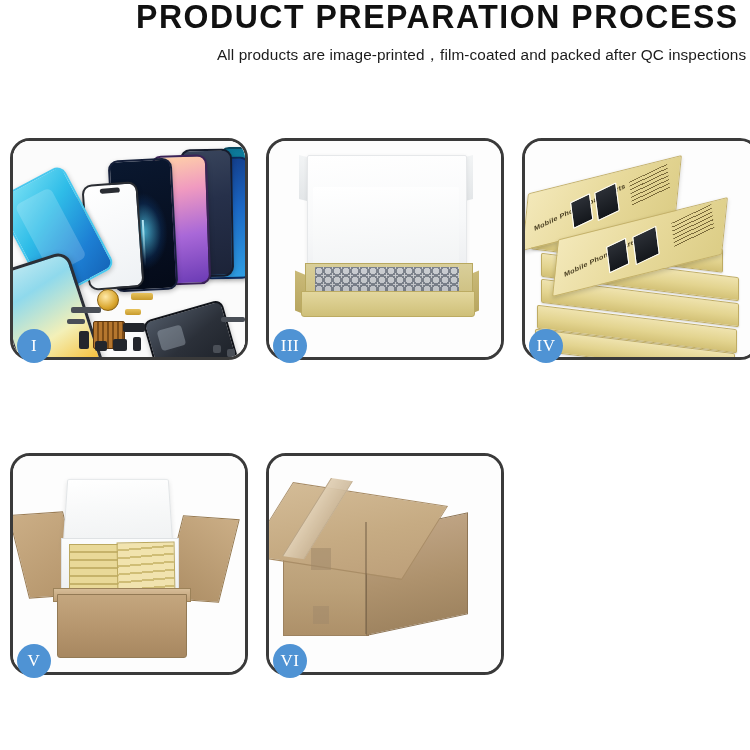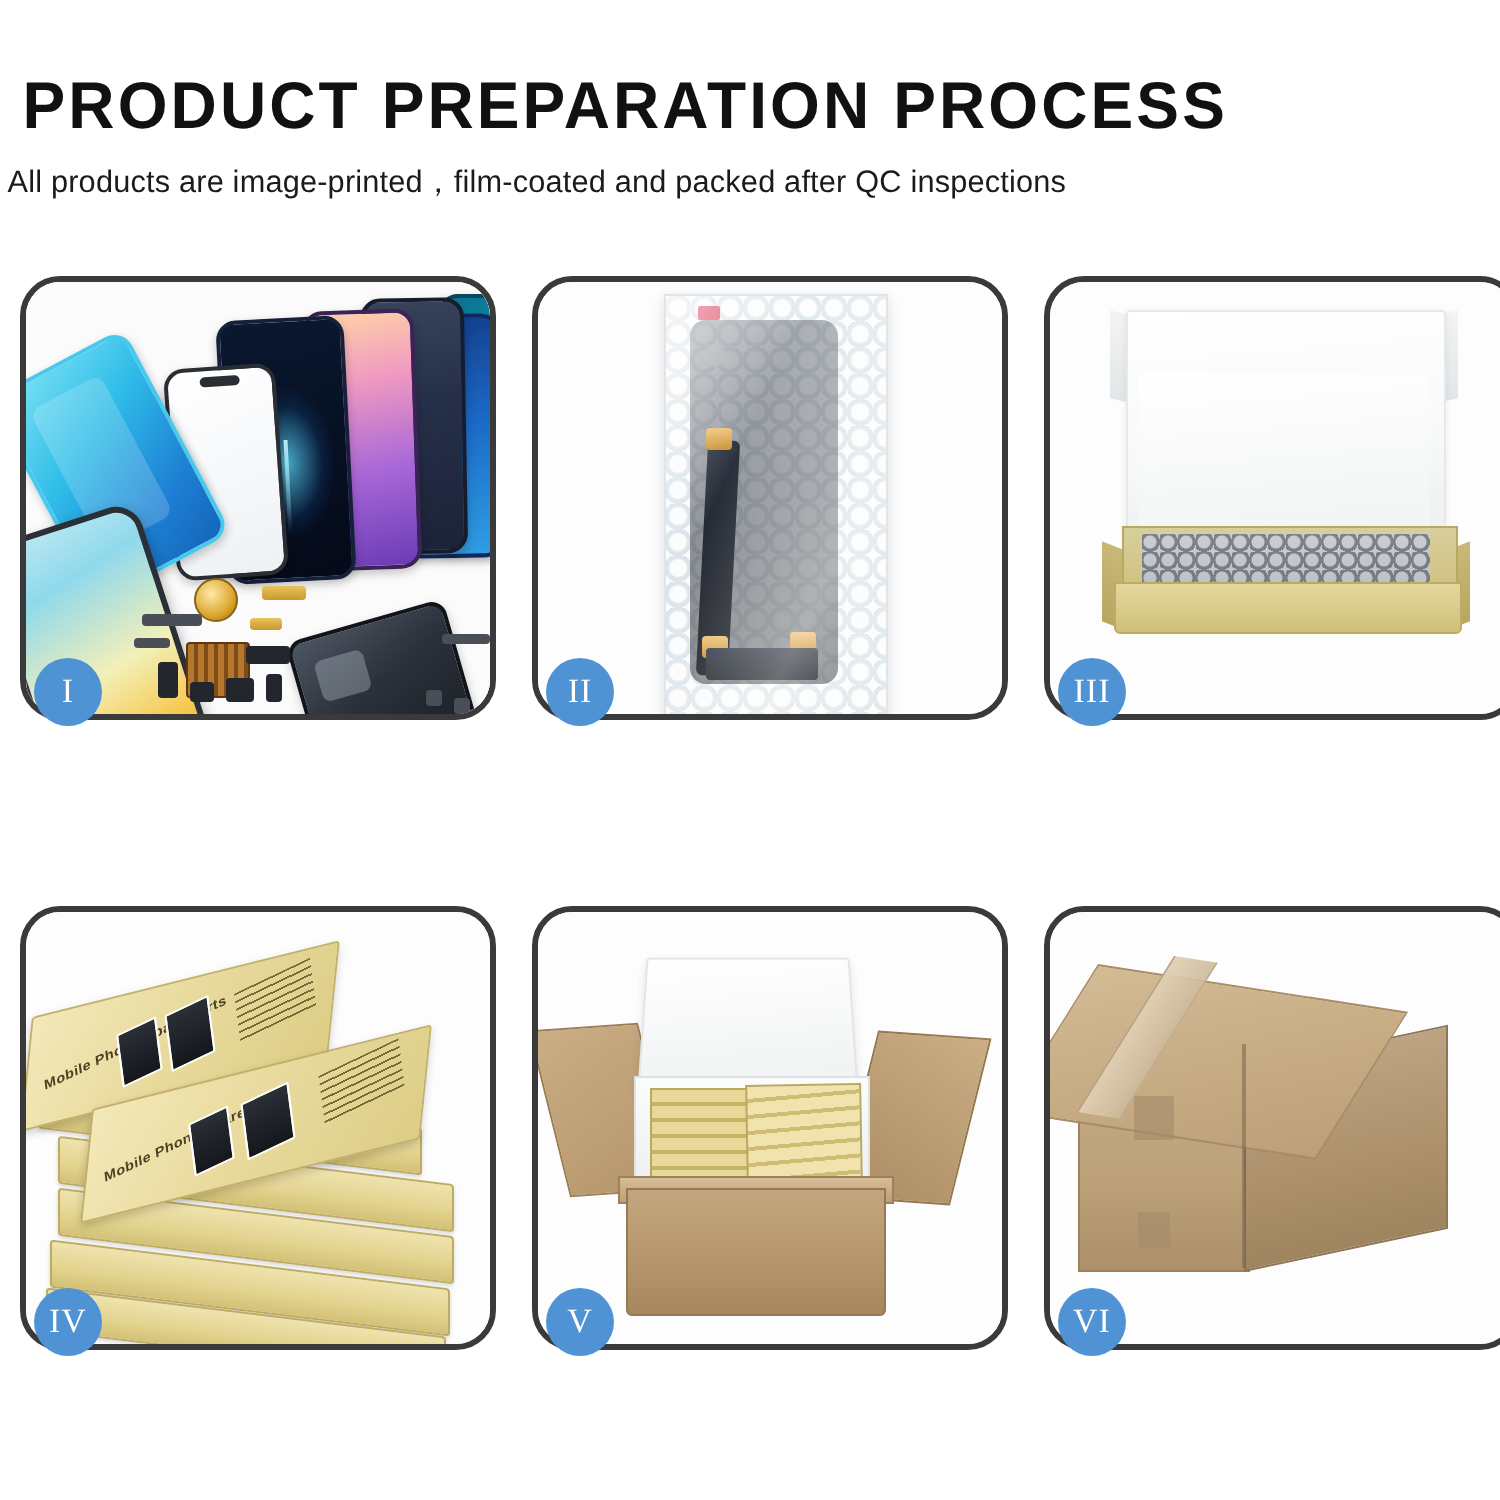--- a/index.html
+++ b/index.html
@@ -11,22 +11,21 @@
     width: 750px;
     height: 750px;
     font-family: "Liberation Sans", sans-serif;
     overflow: hidden;
     position: relative;
   }
 
   
   .header {
     width: 750px;
-    padding-top: 36px;
-    text-align: left;
+    text-align: right;
   }
   .page-title {
     font-family: "Liberation Sans", sans-serif;
     font-size: 33px;
     font-weight: 700;
     letter-spacing: 1.6px;
     color: #111111;
     line-height: 1.05;
     transform: scaleX(0.97);
     transform-origin: center;
@@ -457,35 +456,20 @@
       <div class="part part-dark" style="left:100px; top:198px; width:14px; height:12px;"></div>
       <div class="part part-dark" style="left:120px; top:196px; width:8px;  height:14px;"></div>
       <div class="part part-strip" style="left:54px;  top:178px; width:18px; height:5px;"></div>
       <div class="part part-strip" style="left:208px; top:176px; width:24px; height:5px;"></div>
       <div class="part part-strip" style="left:200px; top:204px; width:8px;  height:8px;"></div>
       <div class="part part-strip" style="left:214px; top:208px; width:8px;  height:8px;"></div>
     </div>
     <div class="badge">I</div>
   </div>
 
-  <div class="panel">
-    <div class="panel-clip">
-      <div class="bubble-bag">
-        <div class="lcd-panel"></div>
-        <div class="lcd-sticker"></div>
-        <div class="lcd-flex"></div>
-        <div class="lcd-conn" style="left:20px; top:66px;"></div>
-        <div class="lcd-conn" style="left:18px; top:170px;"></div>
-        <div class="lcd-conn" style="left:62px; top:168px;"></div>
-        <div class="lcd-chipline"></div>
-        <div class="bubble-sheen"></div>
-      </div>
-    </div>
-    <div class="badge">II</div>
-  </div>
 
   <div class="panel">
     <div class="panel-clip">
       <div class="iii-lid-flapL"></div>
       <div class="iii-lid-flapR"></div>
       <div class="iii-lid"></div>
       <div class="iii-foam"></div>
       <div class="iii-box-sideL"></div>
       <div class="iii-box-sideR"></div>
       <div class="iii-box-inner"></div>

